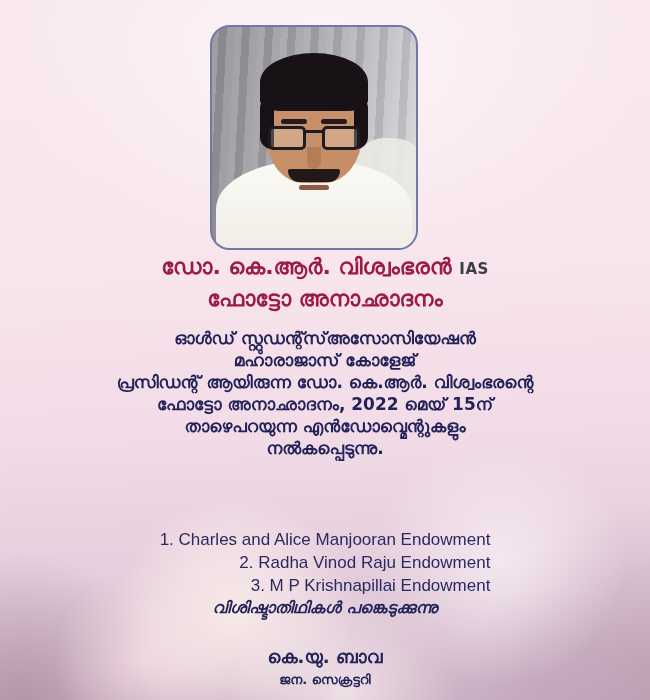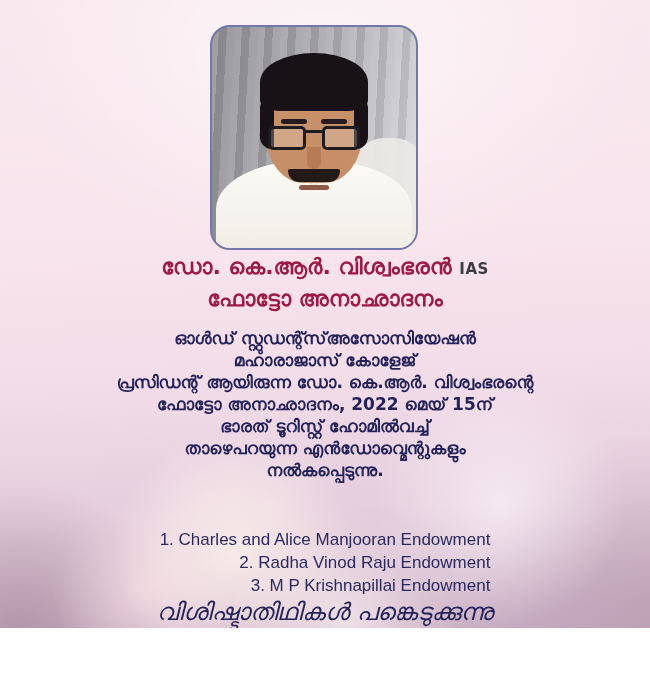--- a/index.html
+++ b/index.html
@@ -1,20 +1,20 @@
 <!DOCTYPE html>
 <html><head>
 <meta charset="utf-8">
 <style>
   * { margin:0; padding:0; box-sizing:border-box; }
   html,body { width:650px; height:700px; }
   body { font-family:"DejaVu Sans","Liberation Sans",sans-serif; }
 
   .card {
-    position:relative; width:650px; height:628px; overflow:hidden;
+    position:relative; width:650px; height:700px; overflow:hidden;
     background:
       radial-gradient(circle 120px at 36% 88%, rgba(255,243,238,0.80) 0%, rgba(255,243,238,0.45) 55%, rgba(255,243,238,0) 100%),
       radial-gradient(circle 90px  at 22% 94%, rgba(248,224,228,0.70) 0%, rgba(248,224,228,0) 100%),
       radial-gradient(circle 115px at 53% 99%, rgba(250,238,241,0.75) 0%, rgba(250,238,241,0) 100%),
       radial-gradient(circle 125px at 77% 80%, rgba(250,242,248,0.70) 0%, rgba(250,242,248,0) 100%),
       radial-gradient(circle 100px at 85% 98%, rgba(193,163,188,0.50) 0%, rgba(193,163,188,0) 100%),
       radial-gradient(circle 150px at 3% 100%, rgba(152,122,142,0.50) 0%, rgba(152,122,142,0) 100%),
       radial-gradient(circle 170px at 100% 96%, rgba(168,138,158,0.42) 0%, rgba(168,138,158,0) 100%),
       radial-gradient(ellipse 320px 210px at 50% 9%, rgba(255,255,255,0.55) 0%, rgba(255,255,255,0) 100%),
       linear-gradient(178deg, #f9e9ef 0%, #f8e4ec 40%, #f1dbe7 62%, #e5cedd 80%, #c9afc3 100%);
@@ -99,21 +99,21 @@
   .body-block { position:absolute; left:0; top:327px; width:650px; text-align:center;
     color:#23235a; font-size:17px; font-weight:600; }
   .body-block div { line-height:22px; }
 
   .endow-wrap { position:absolute; left:0; top:528px; width:650px; text-align:center; }
   .endow-list { display:inline-block; text-align:right; color:#2a2a60;
     font-family:"Liberation Sans","DejaVu Sans",sans-serif; font-size:17px; }
   .endow-list div { line-height:23px; }
 
   .guests { position:absolute; left:0; top:598px; width:650px; text-align:center;
-    color:#23235a; font-size:24px; font-weight:normal; font-style:italic; }
+    color:#23235a; font-size:16px; font-weight:bold; font-style:italic; }
 
   .signature { position:absolute; left:0; top:645px; width:650px; text-align:center; color:#23235a; }
   .sig-name { font-size:18px; font-weight:bold; line-height:24px; }
   .sig-role { font-size:13px; font-weight:bold; line-height:22px; }
 </style>
 </head>
 <body>
 
 <div class="card">
 
@@ -144,32 +144,32 @@
       <span class="ias">IAS</span>
     </div>
     <div class="title-line2">ഫോട്ടോ അനാഛാദനം</div>
   </div>
 
   <div class="body-block">
     <div>ഓൾഡ് സ്റ്റുഡന്റ്സ്അസോസിയേഷൻ</div>
     <div>മഹാരാജാസ് കോളേജ്</div>
     <div>പ്രസിഡന്റ് ആയിരുന്ന ഡോ. കെ.ആർ. വിശ്വംഭരന്റെ</div>
     <div>ഫോട്ടോ അനാഛാദനം, 2022 മെയ് 15ന്</div>
-    <div>ഭാരത് ടൂറിസ്റ്റ് ഹോമിൽവച്ച്</div>
     <div>താഴെപറയുന്ന എൻഡോവ്മെന്റുകളും</div>
     <div>നൽകപ്പെടുന്നു.</div>
   </div>
 
   <div class="endow-wrap">
     <div class="endow-list">
       <div>1. Charles and Alice Manjooran Endowment</div>
       <div>2. Radha Vinod Raju Endowment</div>
       <div>3. M P Krishnapillai Endowment</div>
     </div>
   </div>
 
   <div class="guests">വിശിഷ്ടാതിഥികൾ പങ്കെടുക്കുന്നു</div>
 
   <div class="signature">
+    <div class="sig-name">കെ.യു. ബാവ</div>
     <div class="sig-role">ജന. സെക്രട്ടറി</div>
   </div>
 
 </div>
 
 </body></html>

